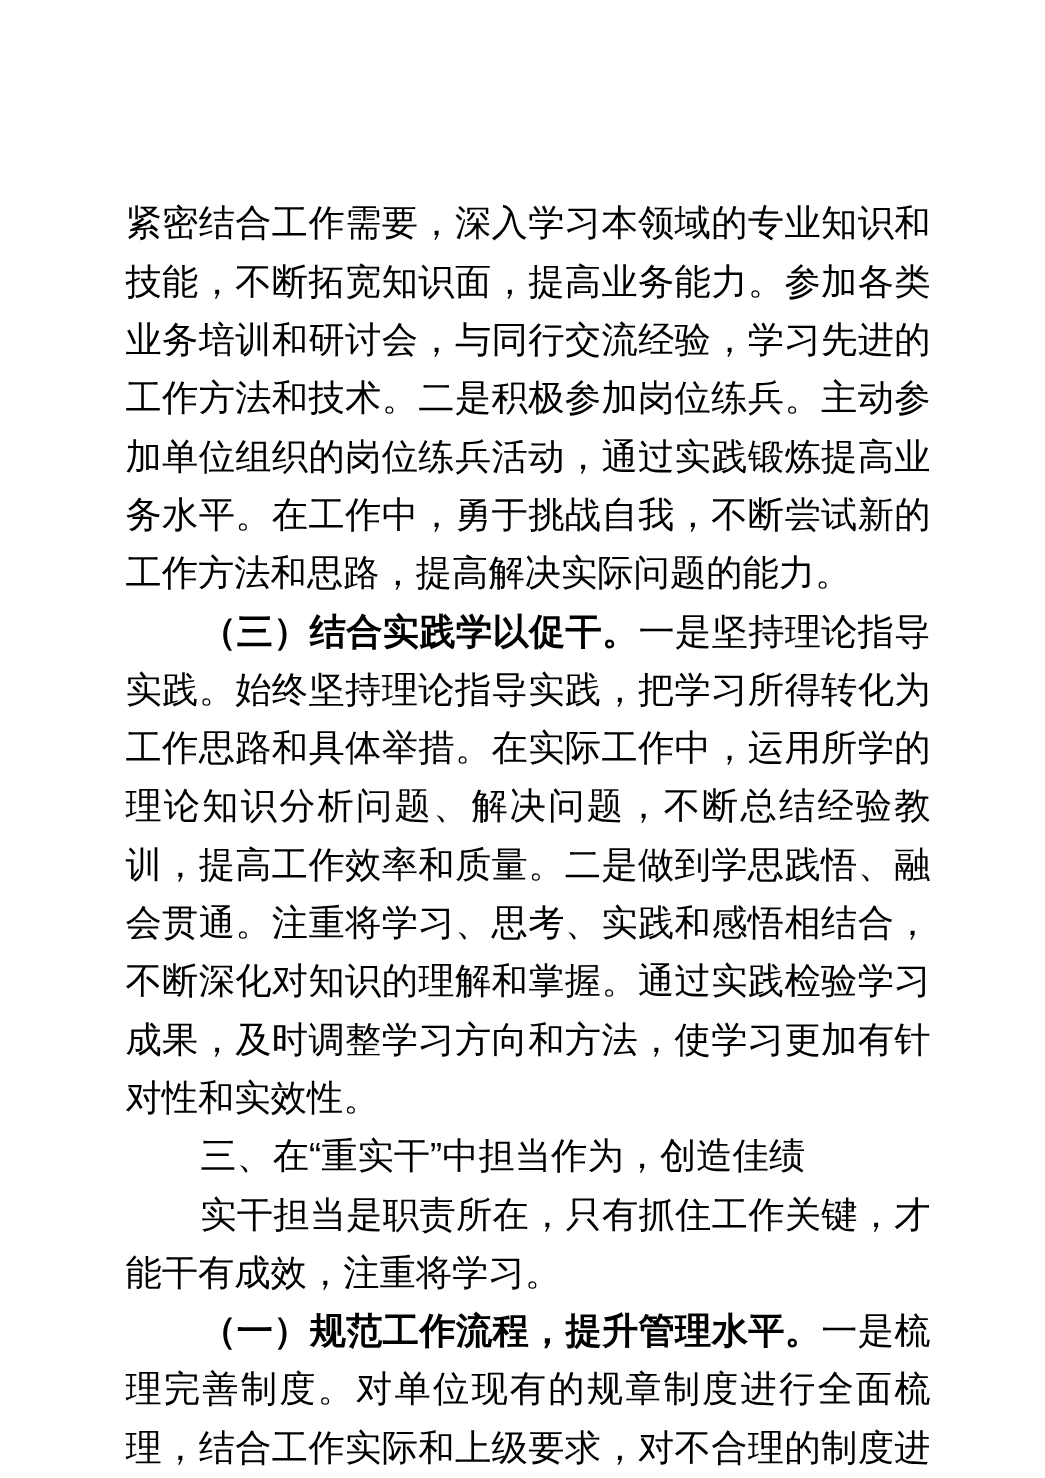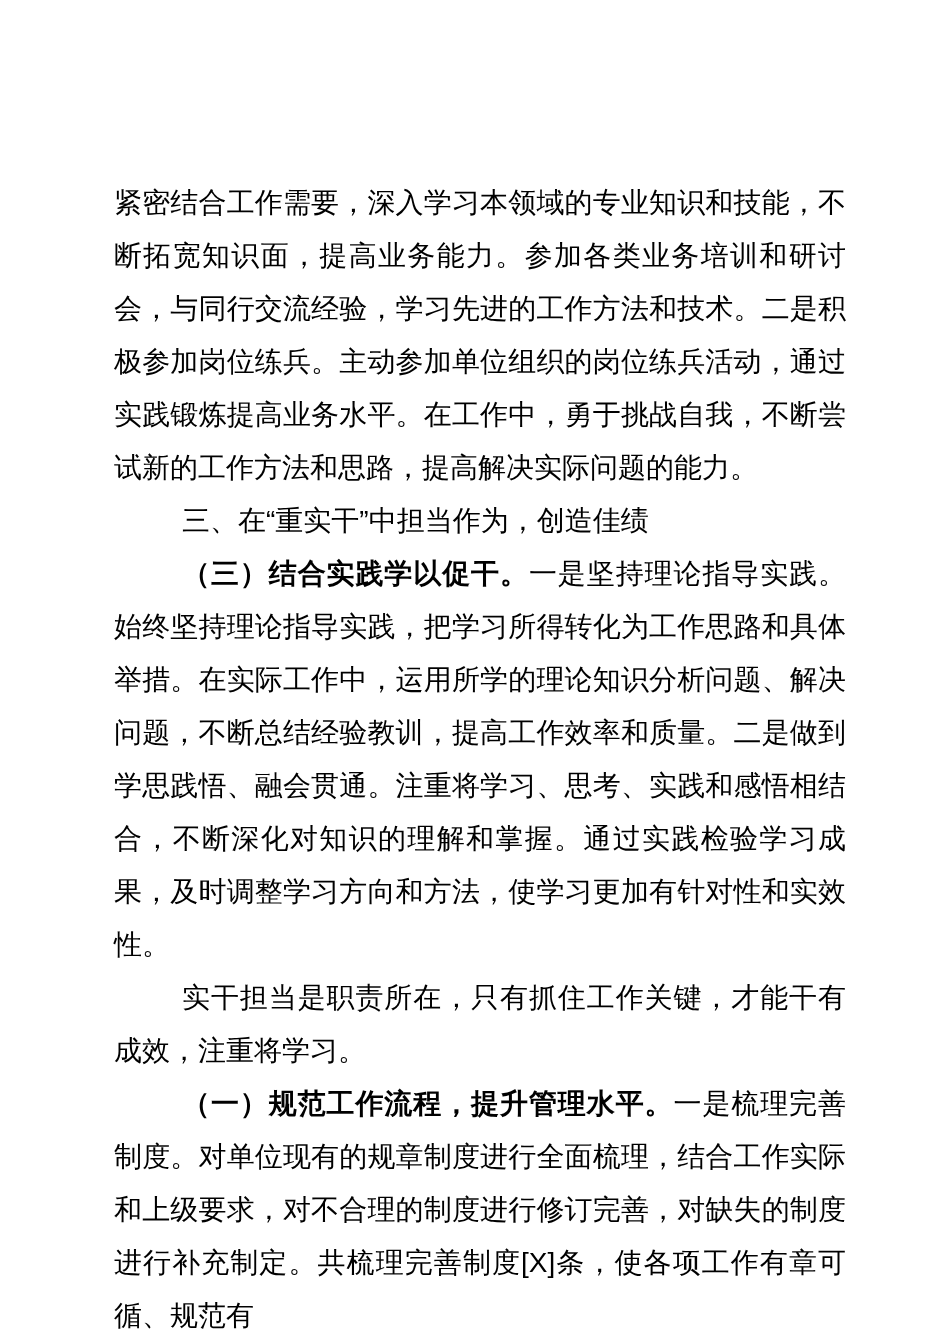--- a/index.html
+++ b/index.html
@@ -27,21 +27,21 @@
     position: absolute;
     left: 114px;
     top: 176px;
     width: 732px;
   }
 
   
   .para {
     margin: 0;
     padding: 0;
-    font-size: 28px;
+    font-size: 33px;
     line-height: 53px;
     text-align: justify;
     text-justify: inter-character;
     text-align-last: left;
     letter-spacing: 0;
     word-break: break-all;
     color: #000000;
   }
 
   .para.indent {
@@ -60,25 +60,25 @@
 <body>
 
 <div class="page">
   <div class="doc-body">
 
     <p class="para">
       <span class="run-normal">紧密结合工作需要，深入学习本领域的专业知识和技能，不断拓宽知识面，提高业务能力。参加各类业务培训和研讨会，与同行交流经验，学习先进的工作方法和技术。二是积极参加岗位练兵。主动参加单位组织的岗位练兵活动，通过实践锻炼提高业务水平。在工作中，勇于挑战自我，不断尝试新的工作方法和思路，提高解决实际问题的能力。</span>
     </p>
 
     <p class="para indent">
-      <span class="run-normal">三、在“重实干”中担当作为，创造佳绩</span>
+      <span class="run-bold">（三）结合实践学以促干。</span><span class="run-normal">一是坚持理论指导实践。始终坚持理论指导实践，把学习所得转化为工作思路和具体举措。在实际工作中，运用所学的理论知识分析问题、解决问题，不断总结经验教训，提高工作效率和质量。二是做到学思践悟、融会贯通。注重将学习、思考、实践和感悟相结合，不断深化对知识的理解和掌握。通过实践检验学习成果，及时调整学习方向和方法，使学习更加有针对性和实效性。</span>
     </p>
 
     <p class="para indent">
-      <span class="run-bold">（三）结合实践学以促干。</span><span class="run-normal">一是坚持理论指导实践。始终坚持理论指导实践，把学习所得转化为工作思路和具体举措。在实际工作中，运用所学的理论知识分析问题、解决问题，不断总结经验教训，提高工作效率和质量。二是做到学思践悟、融会贯通。注重将学习、思考、实践和感悟相结合，不断深化对知识的理解和掌握。通过实践检验学习成果，及时调整学习方向和方法，使学习更加有针对性和实效性。</span>
+      <span class="run-normal">三、在“重实干”中担当作为，创造佳绩</span>
     </p>
 
     <p class="para indent">
       <span class="run-normal">实干担当是职责所在，只有抓住工作关键，才能干有成效，注重将学习。</span>
     </p>
 
     <p class="para indent">
       <span class="run-bold">（一）规范工作流程，提升管理水平。</span><span class="run-normal">一是梳理完善制度。对单位现有的规章制度进行全面梳理，结合工作实际和上级要求，对不合理的制度进行修订完善，对缺失的制度进行补充制定。共梳理完善制度[X]条，使各项工作有章可循、规范有</span>
     </p>
 

